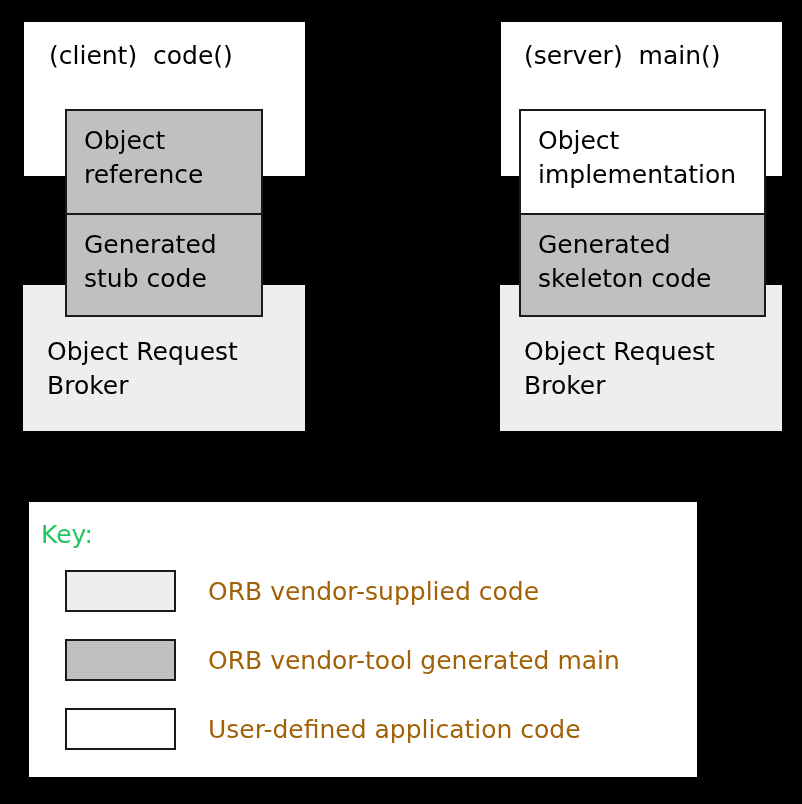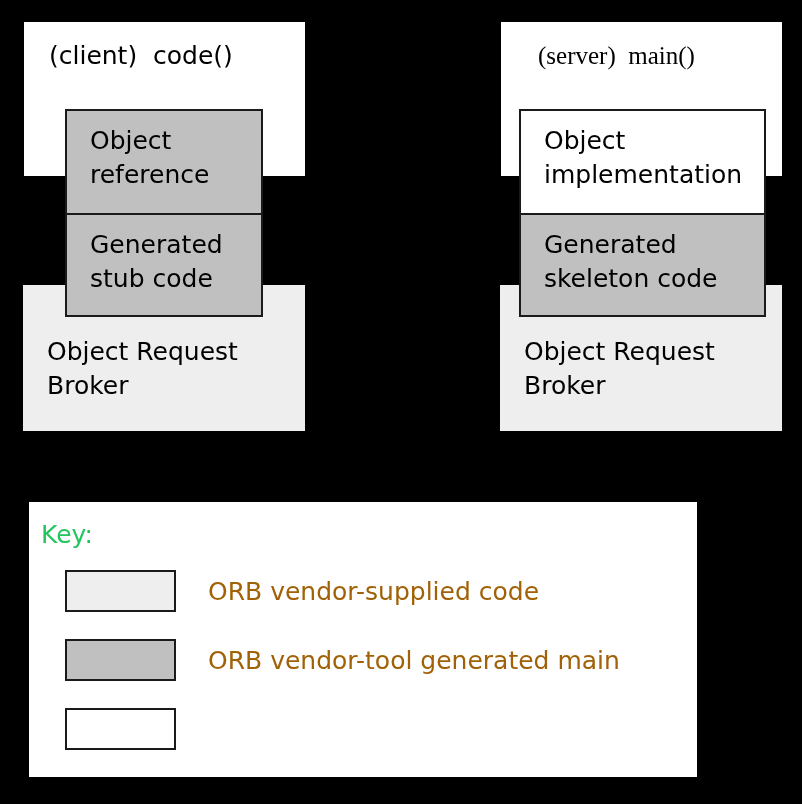--- a/index.html
+++ b/index.html
@@ -63,21 +63,21 @@
     display: block;
   }
   .inner-cell.generated {
     background: #c0c0c0;
   }
   .inner-cell.user {
     background: #ffffff;
   }
   .inner-cell .cell-text {
     position: absolute;
-    left: 23px;
+    left: 17px;
     top: 13px;
     font-size: 25px;
     line-height: 1.36;
     color: #000000;
     white-space: pre-line;
   }
   .divider {
     position: absolute;
     left: 0;
     width: 100%;
@@ -130,21 +130,21 @@
     </div>
     <div class="divider" style="top:102px;"></div>
     <div class="inner-cell generated" style="top:104px; height:100px;">
       <span class="cell-text">Generated
 stub code</span>
     </div>
   </div>
 
   <div class="box main-box" style="left:501px; top:22px; width:281px; height:154px;"></div>
 
-  <div class="main-title" style="left:538px; top:42px; width:250px;font-family:Liberation Serif, serif;">(server)  main()</div>
+  <div class="main-title" style="left:524px; top:42px; width:250px;">(server)  main()</div>
 
   <div class="box orb-box" style="left:500px; top:285px; width:282px; height:146px;"></div>
 
   <div class="orb-label" style="left:524px; top:335px; width:228px;">Object Request Broker</div>
 
   <div class="inner-stack" style="left:519px; top:109px; width:247px; height:208px;">
     <div class="inner-cell user" style="top:0; height:102px;">
       <span class="cell-text">Object
 implementation</span>
     </div>
@@ -159,14 +159,15 @@
 
   <div class="key-title" style="left:41px; top:520px;">Key:</div>
 
   <div class="swatch vendor-supplied" style="left:65px; top:570px;"></div>
   <div class="key-label" style="left:208px; top:577px;">ORB vendor-supplied code</div>
 
   <div class="swatch vendor-generated" style="left:65px; top:639px;"></div>
   <div class="key-label" style="left:208px; top:646px;">ORB vendor-tool generated main</div>
 
   <div class="swatch user-defined" style="left:65px; top:708px;"></div>
+  <div class="key-label" style="left:208px; top:715px;">User-defined application code</div>
 
 </div>
 
 </body></html>

